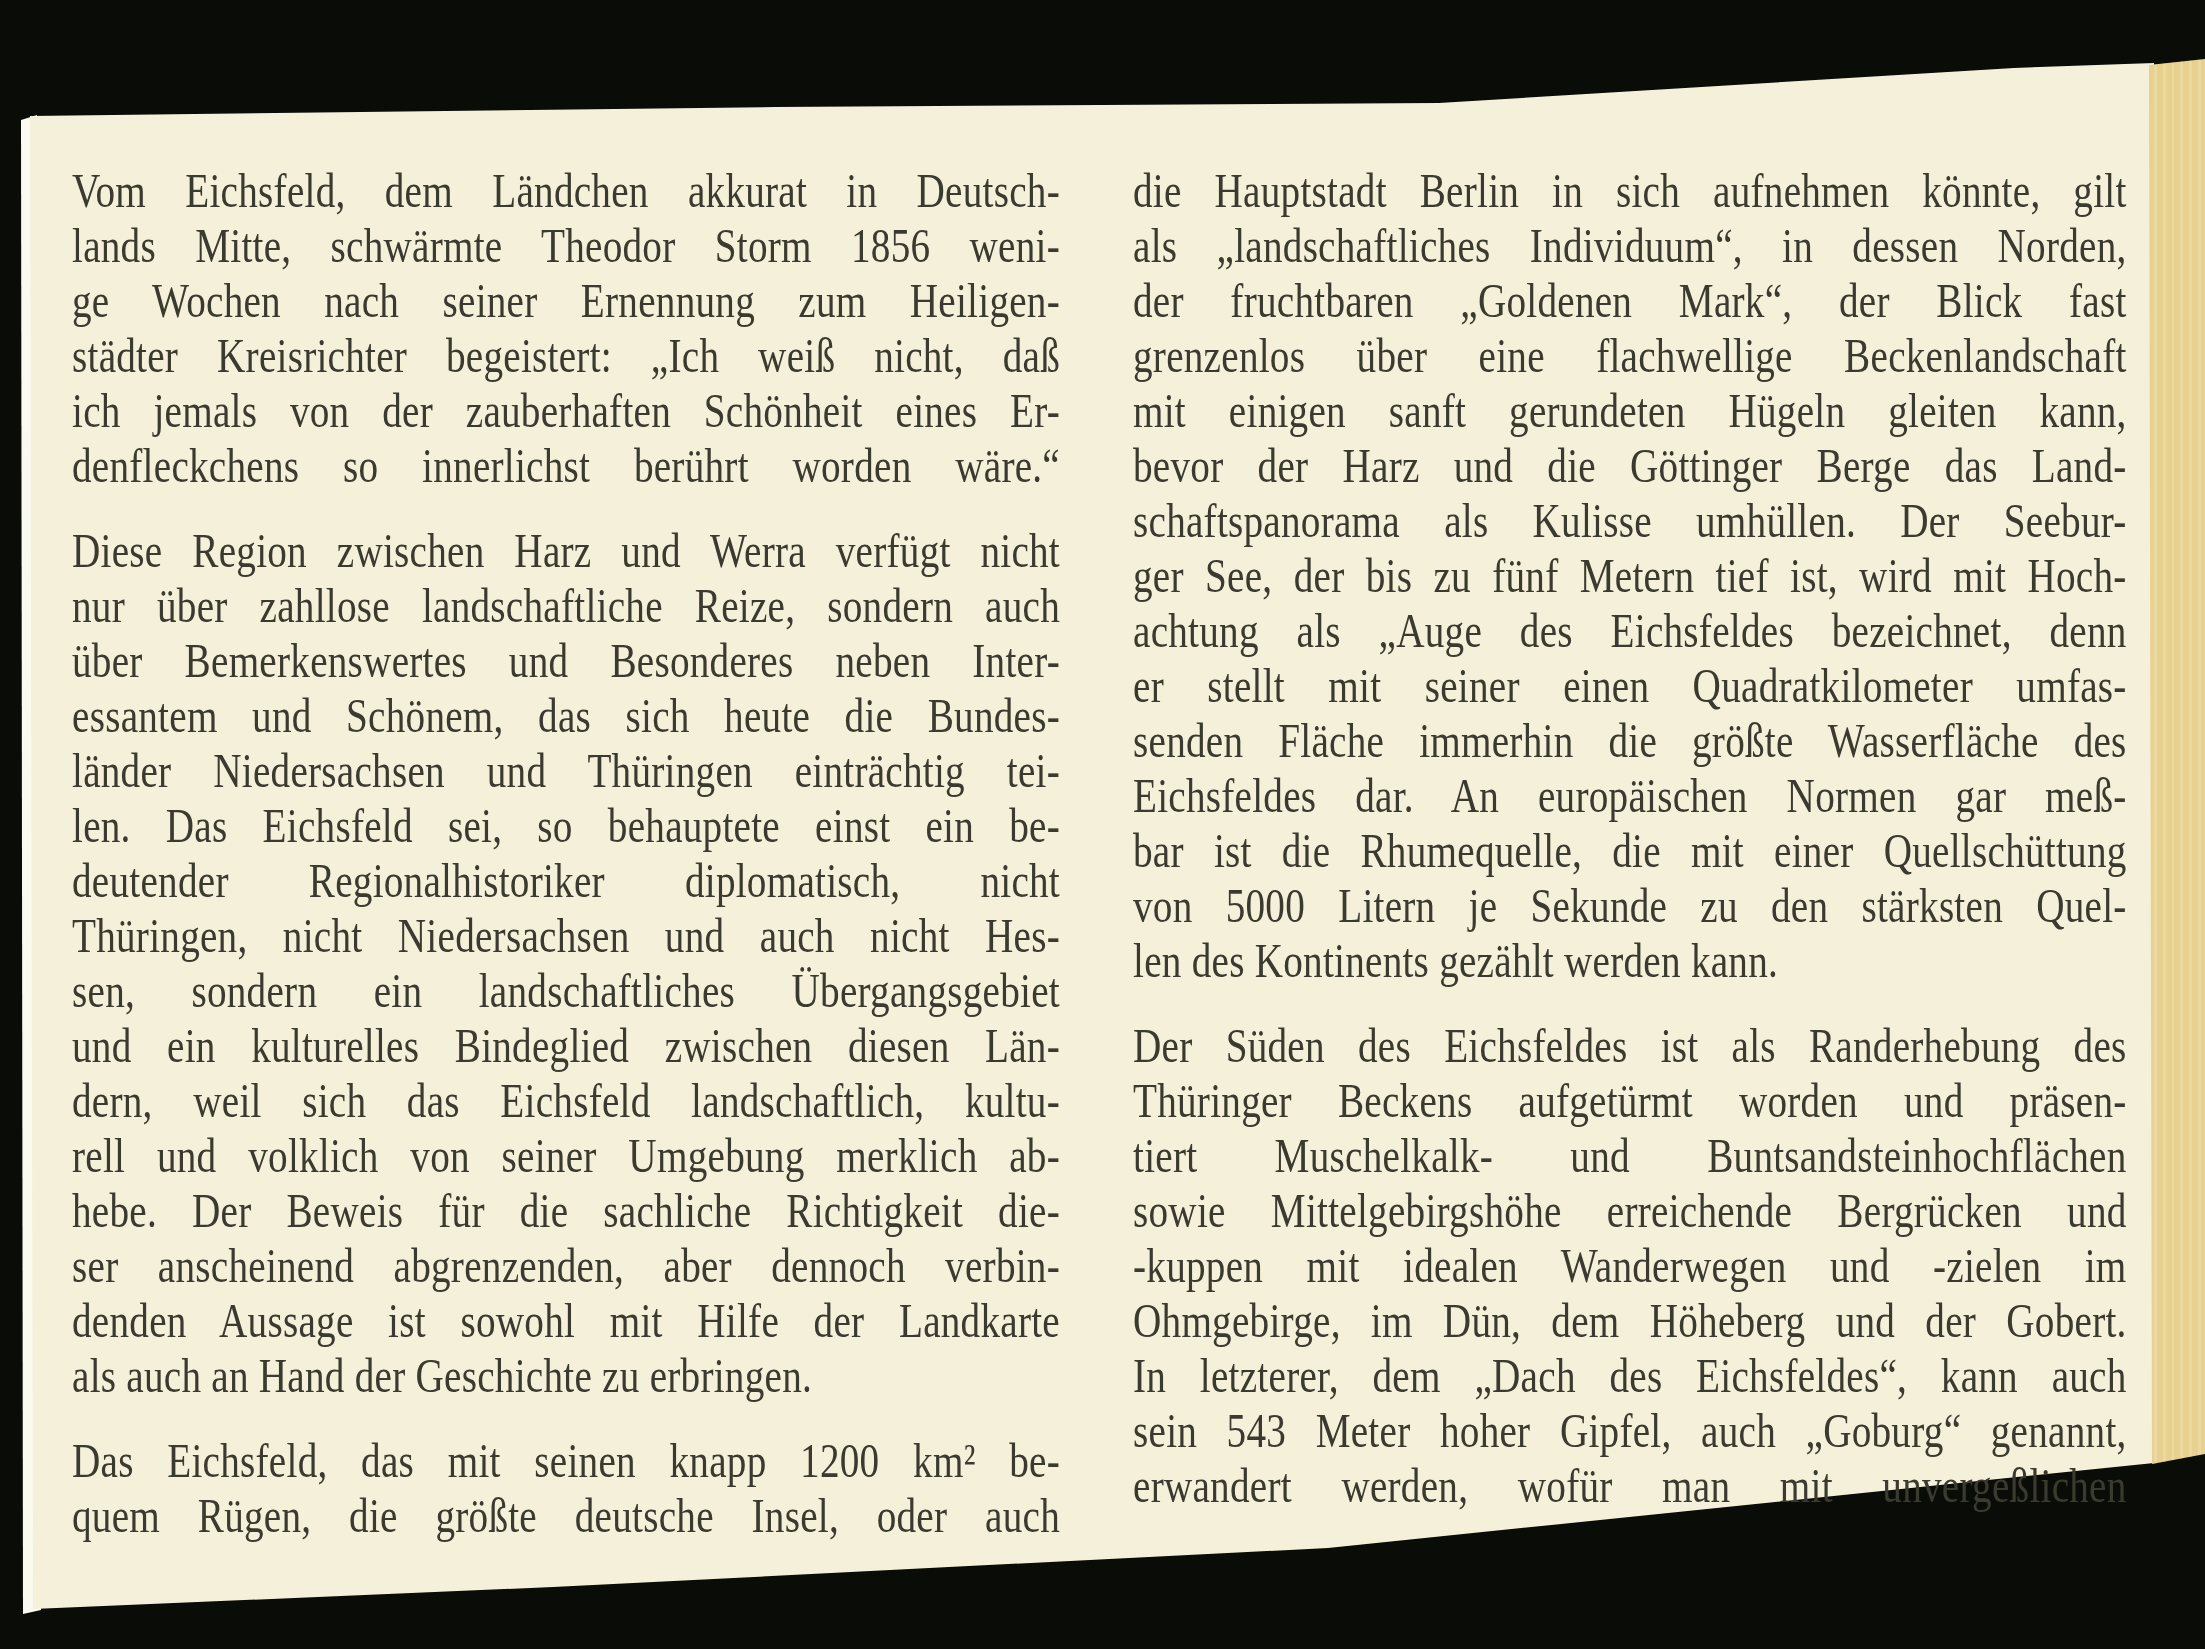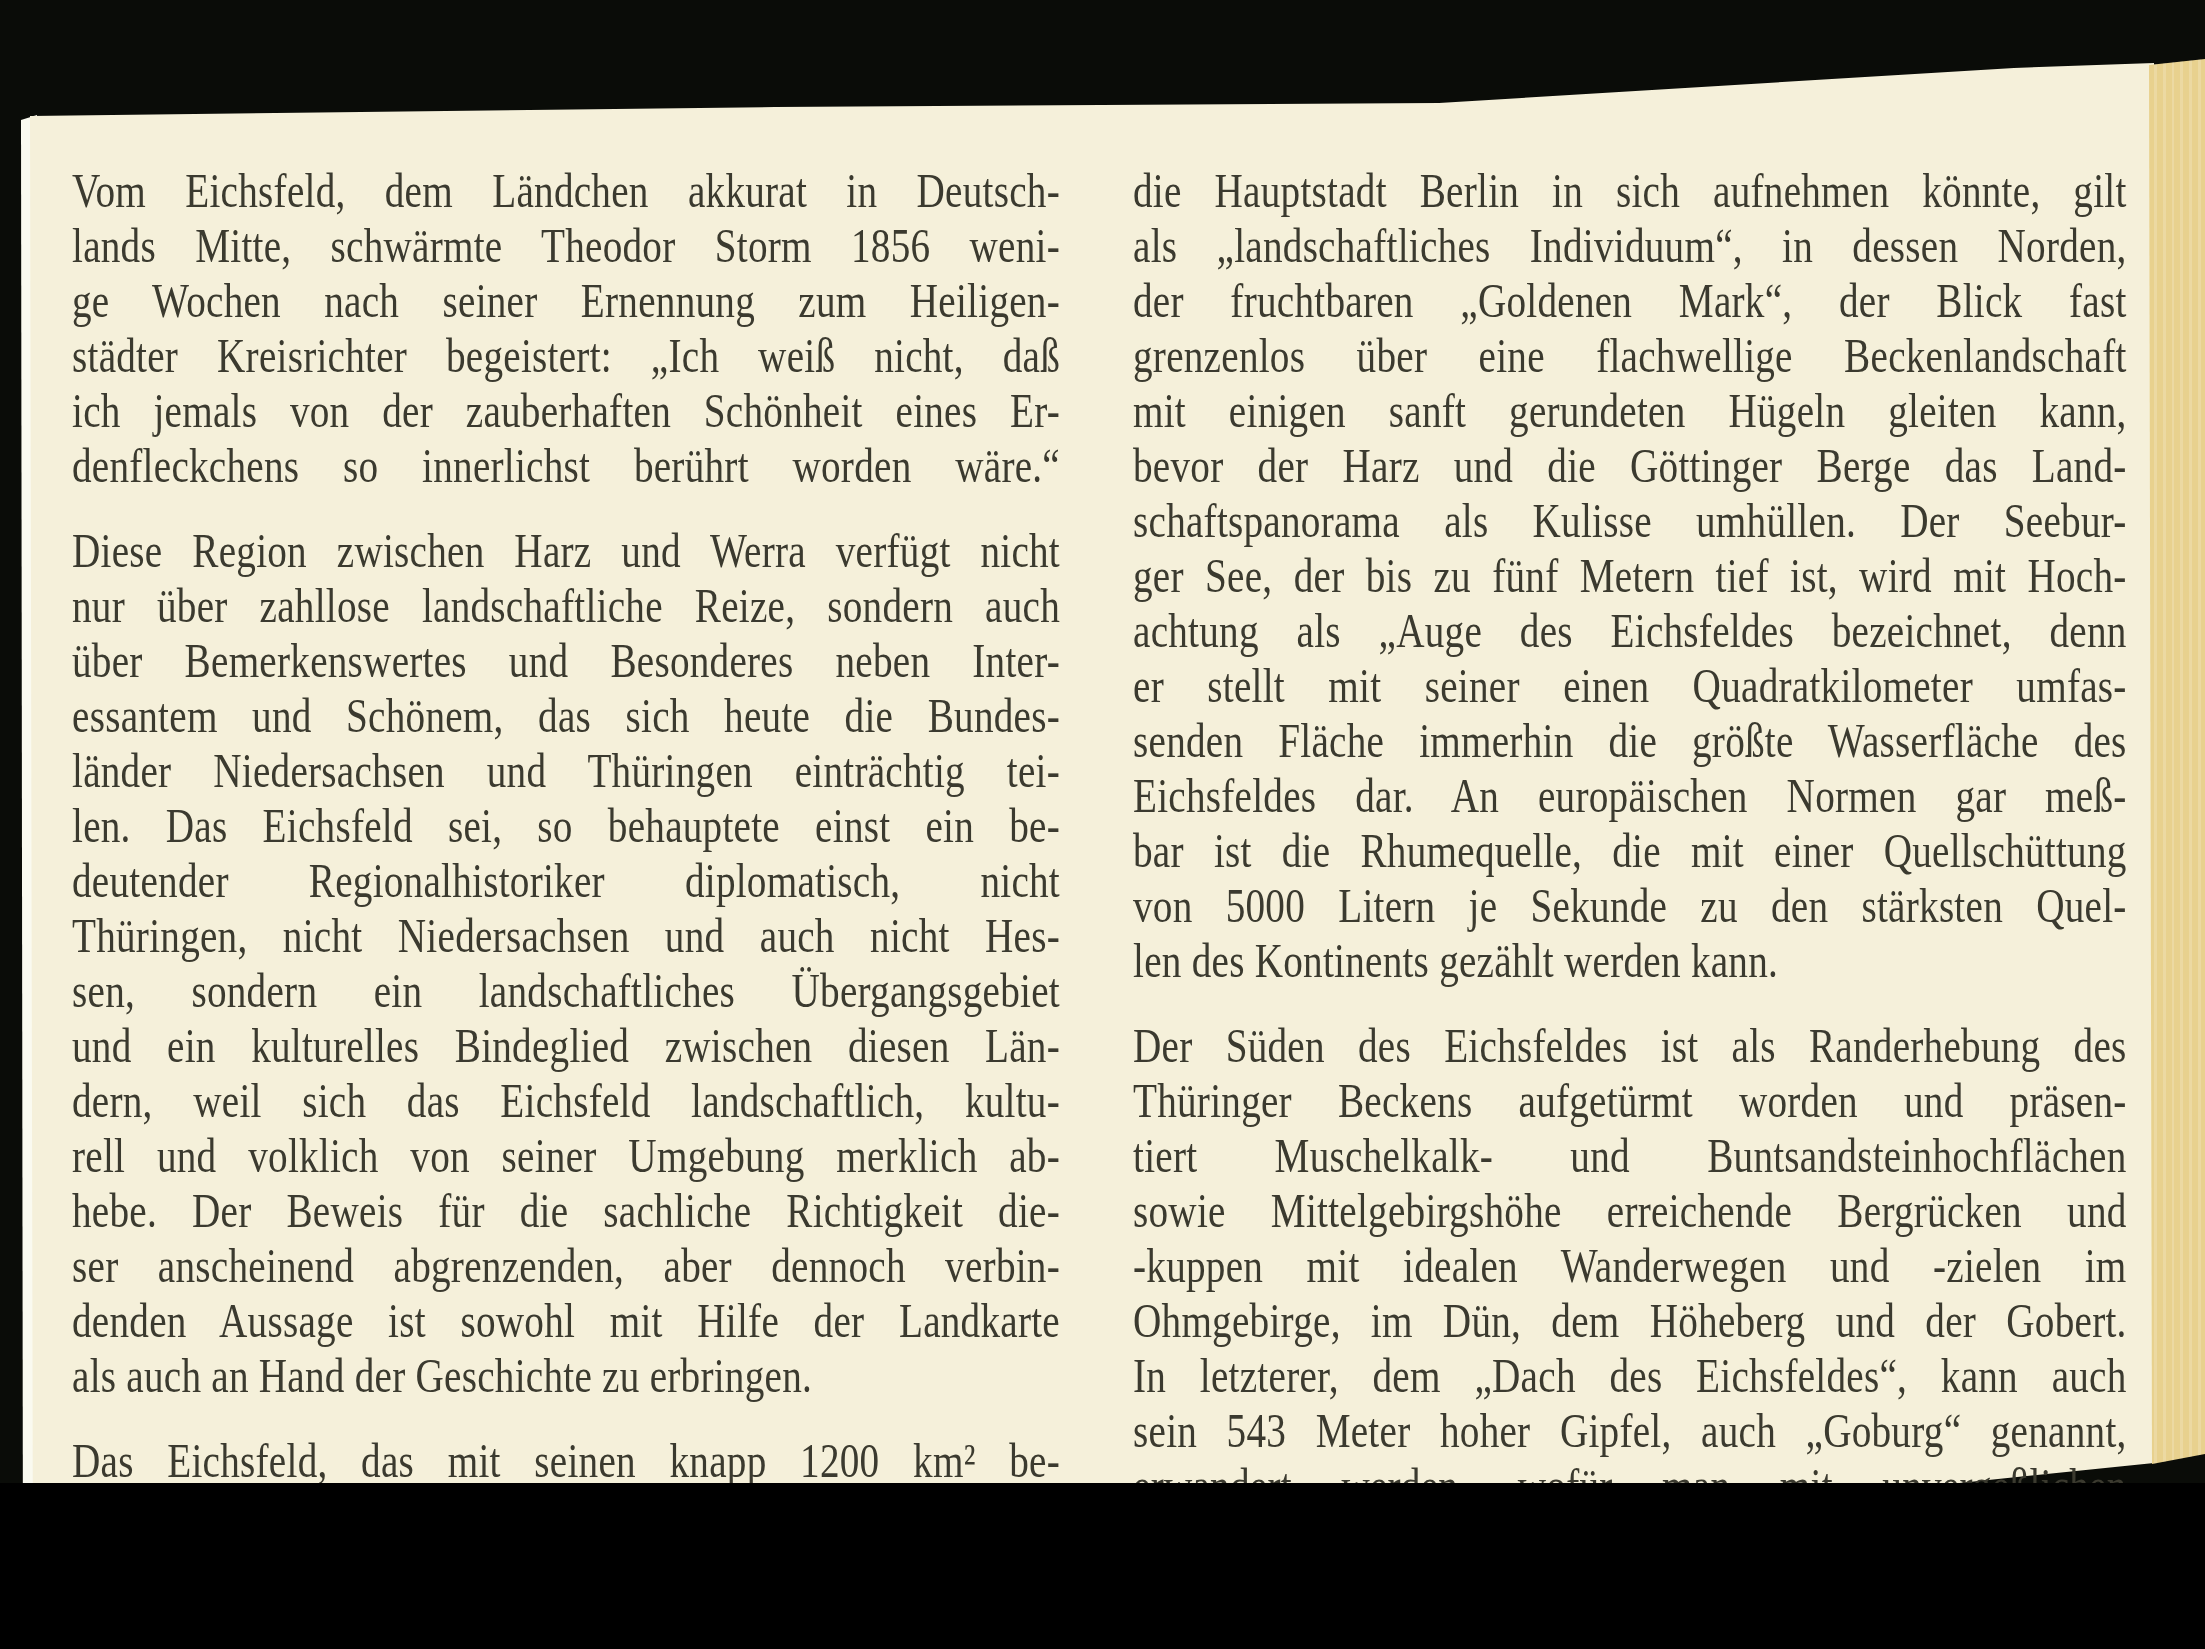--- a/index.html
+++ b/index.html
@@ -1,19 +1,19 @@
 <!DOCTYPE html>
 <html style="--background: #0a0c08; --paper: #f5f0da; --edge_strip: #e8d18e; --paper_edge_light: #fafaf0; --text: #3b3a2f;font-size:8.9px"><head>
 <meta charset="utf-8">
 <style>
   html, body { margin: 0; padding: 0; background: #000; }
   .scan {
     position: relative;
     width: 2205px;
-    height: 1483px;
+    height: 1649px;
     background: var(--background, #0a0c08);
     overflow: hidden;
     font-family: "Liberation Serif", serif;
   }
   
   .paper-sliver {
     position: absolute; inset: 0;
     background: var(--paper_edge_light, #fafaf0);
     clip-path: polygon(21px 120px, 37px 115px, 41px 1610px, 23px 1614px);
   }

